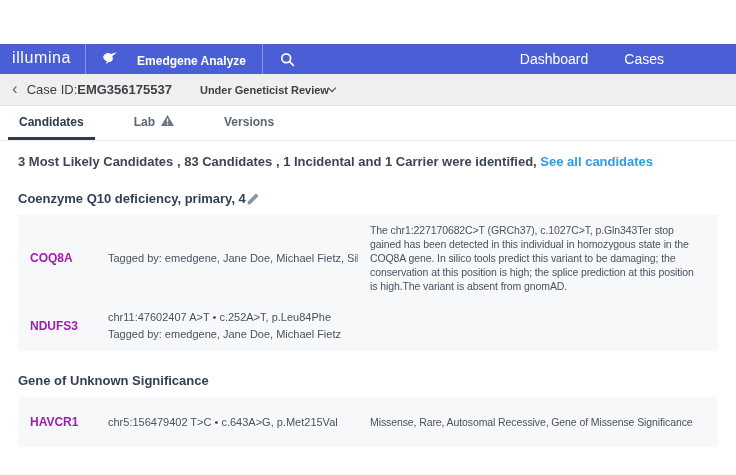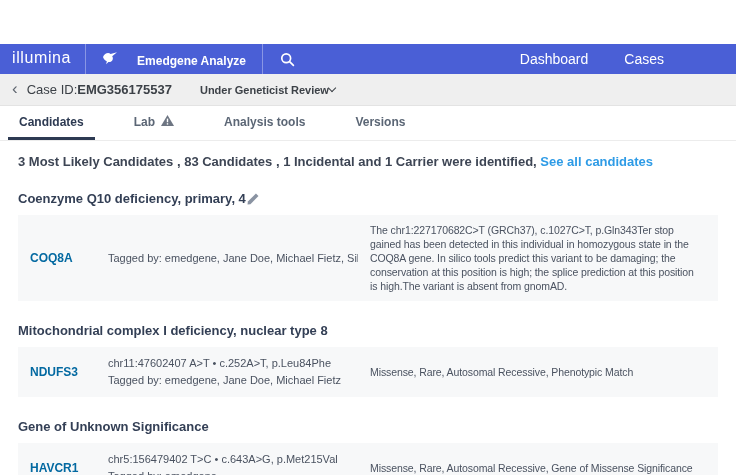--- a/index.html
+++ b/index.html
@@ -31,21 +31,21 @@
 
   
   .summary { margin: 13px 18px 0 18px; font-size: 13px; font-weight: 700; color: #3d4554; }
   .summary .link { color: #2e9be6; font-weight: 700; text-decoration: none; cursor: pointer; }
 
   
   .section-title { margin: 22px 18px 9px 18px; font-size: 13px; font-weight: 700; color: #333f55; display: flex; align-items: center; }
   .pencil { display: flex; align-items: center; cursor: pointer; }
 
   .row { margin: 0 18px; background: #f7f8f9; display: flex; align-items: center; padding: 8px 0; min-height: 50px; cursor: pointer; }
-  .gene { width: 90px; padding-left: 12px; font-size: 12px; font-weight: 700; color: #0369a1; flex-shrink: 0; }
+  .gene { width: 90px; padding-left: 12px; font-size: 12px; font-weight: 700; color: #a21caf; flex-shrink: 0; }
   .variant-block { width: 250px; flex-shrink: 0; font-size: 11px; color: #4a5260; line-height: 17px; overflow: hidden; }
   .variant-line, .tagged-line { white-space: nowrap; overflow: hidden; }
   .details { flex: 1; padding: 0 14px 0 12px; font-size: 10.5px; letter-spacing: -0.1px; color: #4a5260; line-height: 14px; }
   .details.para { max-width: 352px; }
 </style>
 </head>
 <body>
 
 <div class="topbar">
   <div class="brand">illumina</div>
@@ -87,23 +87,20 @@
     <span>Lab</span>
     <span>
       <svg width="13" height="11" viewBox="0 0 13 11">
         <path d="M6.5 0 L13 11 L0 11 Z" fill="#6d7582"></path>
         <rect x="5.8" y="3.6" width="1.4" height="3.6" fill="#ffffff"></rect>
         <rect x="5.8" y="8.2" width="1.4" height="1.4" fill="#ffffff"></rect>
       </svg>
     </span>
   </div>
   <div class="tab">
-    <span>Analysis tools</span>
-  </div>
-  <div class="tab">
     <span>Versions</span>
   </div>
 </div>
 
 <div class="summary">
   <span>3 Most Likely Candidates , 83 Candidates , 1 Incidental and 1 Carrier were identified,</span>
   <span class="link">See all candidates</span>
 </div>
 
 <div class="section">
@@ -118,38 +115,33 @@
   <div class="row">
     <div class="gene">COQ8A</div>
     <div class="variant-block">
       <div class="tagged-line">Tagged by: emedgene, Jane Doe, Michael Fietz, Silvia Garcia Le</div>
     </div>
     <div class="details para">The chr1:227170682C&gt;T (GRCh37), c.1027C&gt;T, p.Gln343Ter stop gained has been detected in this individual in homozygous state in the COQ8A gene. In silico tools predict this variant to be damaging; the conservation at this position is high; the splice prediction at this position is high.The variant is absent from gnomAD.</div>
   </div>
 </div>
 
 <div class="section">
-  <div class="section-title">
-    <span>Mitochondrial complex I deficiency, nuclear type 8</span>
-  </div>
   <div class="row">
     <div class="gene">NDUFS3</div>
     <div class="variant-block">
       <div class="variant-line">chr11:47602407 A&gt;T • c.252A&gt;T, p.Leu84Phe</div>
       <div class="tagged-line">Tagged by: emedgene, Jane Doe, Michael Fietz</div>
     </div>
-    <div class="details">Missense, Rare, Autosomal Recessive, Phenotypic Match</div>
   </div>
 </div>
 
 <div class="section">
   <div class="section-title">
     <span>Gene of Unknown Significance</span>
   </div>
   <div class="row">
     <div class="gene">HAVCR1</div>
     <div class="variant-block">
       <div class="variant-line">chr5:156479402 T&gt;C • c.643A&gt;G, p.Met215Val</div>
-      <div class="tagged-line">Tagged by: emedgene</div>
     </div>
     <div class="details">Missense, Rare, Autosomal Recessive, Gene of Missense Significance</div>
   </div>
 </div>
 
 </body></html>

